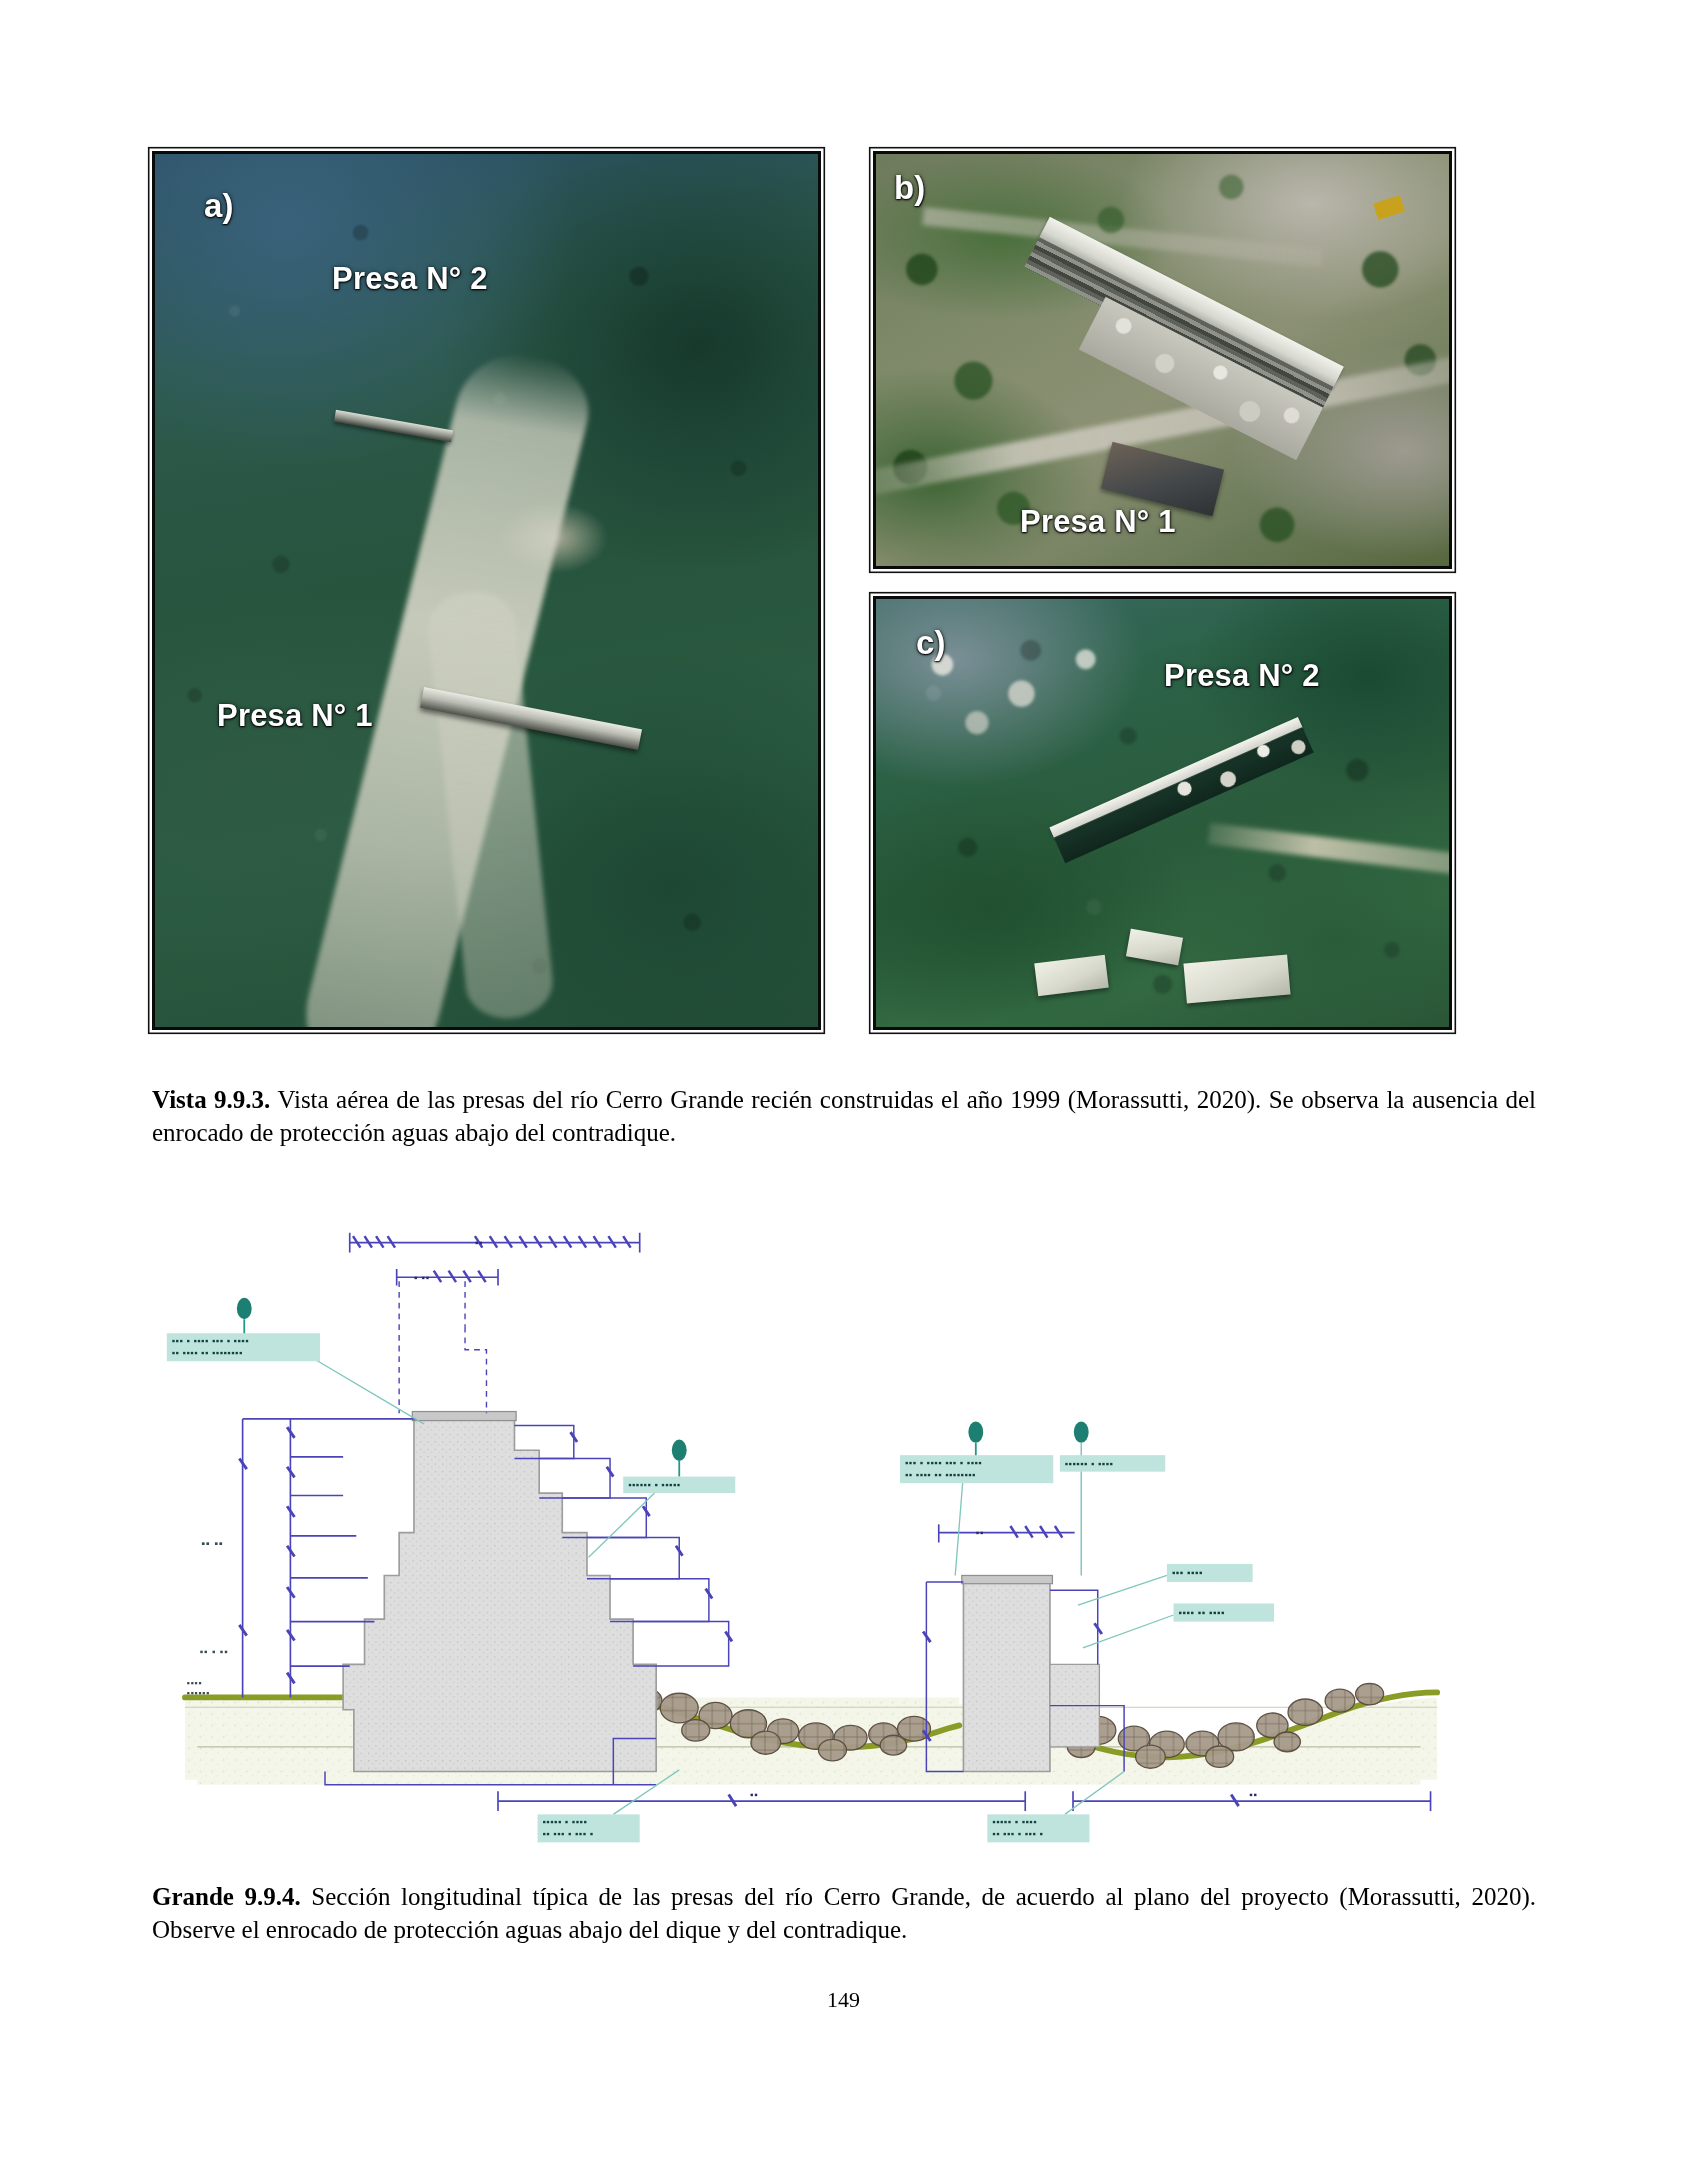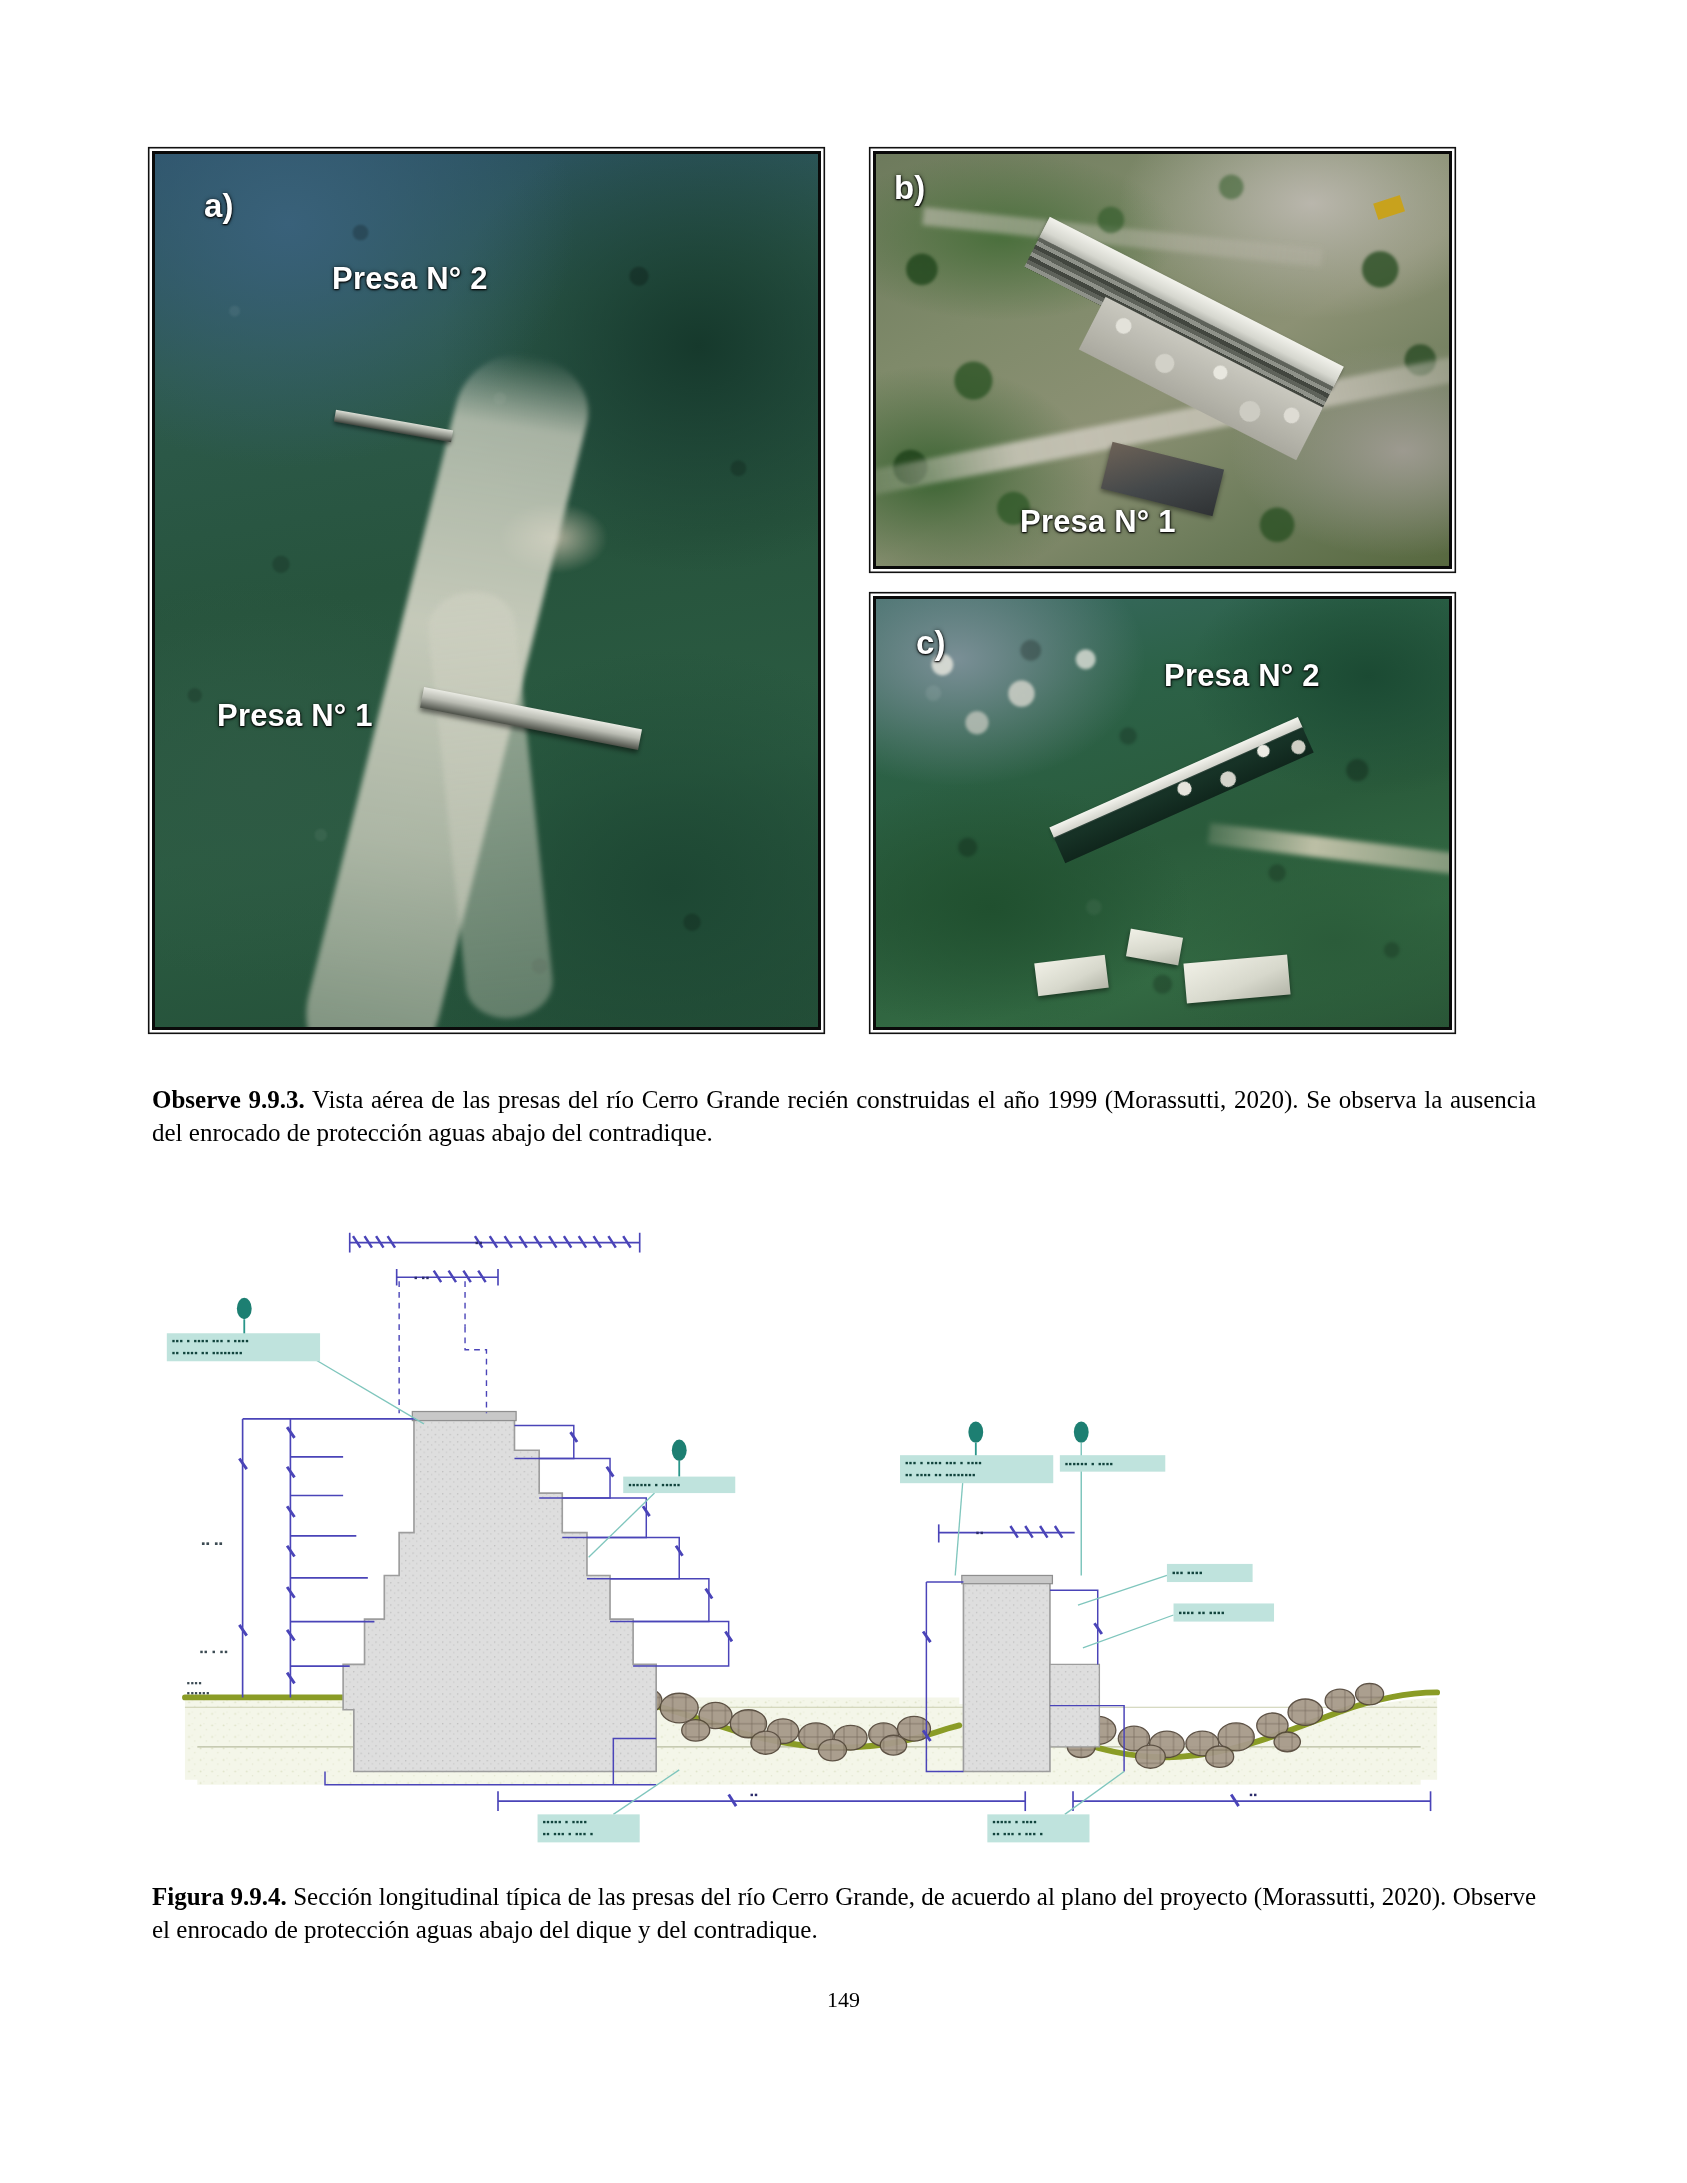--- a/index.html
+++ b/index.html
@@ -428,21 +428,21 @@
         <div class="c-bld" id="c-bld1"></div>
         <div class="c-bld" id="c-bld2"></div>
         <div class="c-bld" id="c-bld3"></div>
       </div>
       <div class="panel-label lbl-letter" id="c-letter">c)</div>
       <div class="panel-label lbl-presa" id="c-presa2">Presa N° 2</div>
     </div>
   </div>
 
   <div class="caption" id="caption-393">
-    <b>Observe 9.9.3.</b><span> Vista aérea de las presas del río Cerro Grande recién construidas el año 1999 (Morassutti, 2020). Se observa la ausencia del enrocado  de protección aguas abajo del contradique.</span>
+    <b>Vista 9.9.3.</b><span> Vista aérea de las presas del río Cerro Grande recién construidas el año 1999 (Morassutti, 2020). Se observa la ausencia del enrocado  de protección aguas abajo del contradique.</span>
   </div>
 
   <div class="drawing-wrap">
     <svg viewBox="0 0 1680 790" preserveAspectRatio="xMidYMid meet">
       <defs>
         <pattern id="concrete" width="9" height="9" patternUnits="userSpaceOnUse">
           <rect width="9" height="9" fill="#dedede"></rect>
           <circle cx="2" cy="2" r="0.75" fill="#b3b3b3"></circle>
           <circle cx="6.5" cy="5.5" r="0.65" fill="#bdbdbd"></circle>
         </pattern>
@@ -719,19 +719,19 @@
           <text x="318" y="94" font-size="12" letter-spacing="0.8" fill="#2b2b6b">▪ ▪▪</text>
           <text x="1000" y="404" font-size="12" letter-spacing="0.8" fill="#2b2b6b">▪▪</text>
           <text x="726" y="722" font-size="12" letter-spacing="0.8" fill="#2b2b6b">▪▪</text>
           <text x="1332" y="722" font-size="12" letter-spacing="0.8" fill="#2b2b6b">▪▪</text>
         </g>
       </g>
     </svg>
   </div>
 
   <div class="caption" id="caption-394">
-    <b>Figura 9.9.4.</b><span> Sección longitudinal típica de las presas del río Cerro Grande, de acuerdo al plano del proyecto (Morassutti, 2020).  Observe el enrocado de protección aguas abajo del dique y del contradique.</span>
+    <b>Grande 9.9.4.</b><span> Sección longitudinal típica de las presas del río Cerro Grande, de acuerdo al plano del proyecto (Morassutti, 2020).  Observe el enrocado de protección aguas abajo del dique y del contradique.</span>
   </div>
 
   <div id="page-number">149</div>
 
 </div>
 
 
 </body></html>

